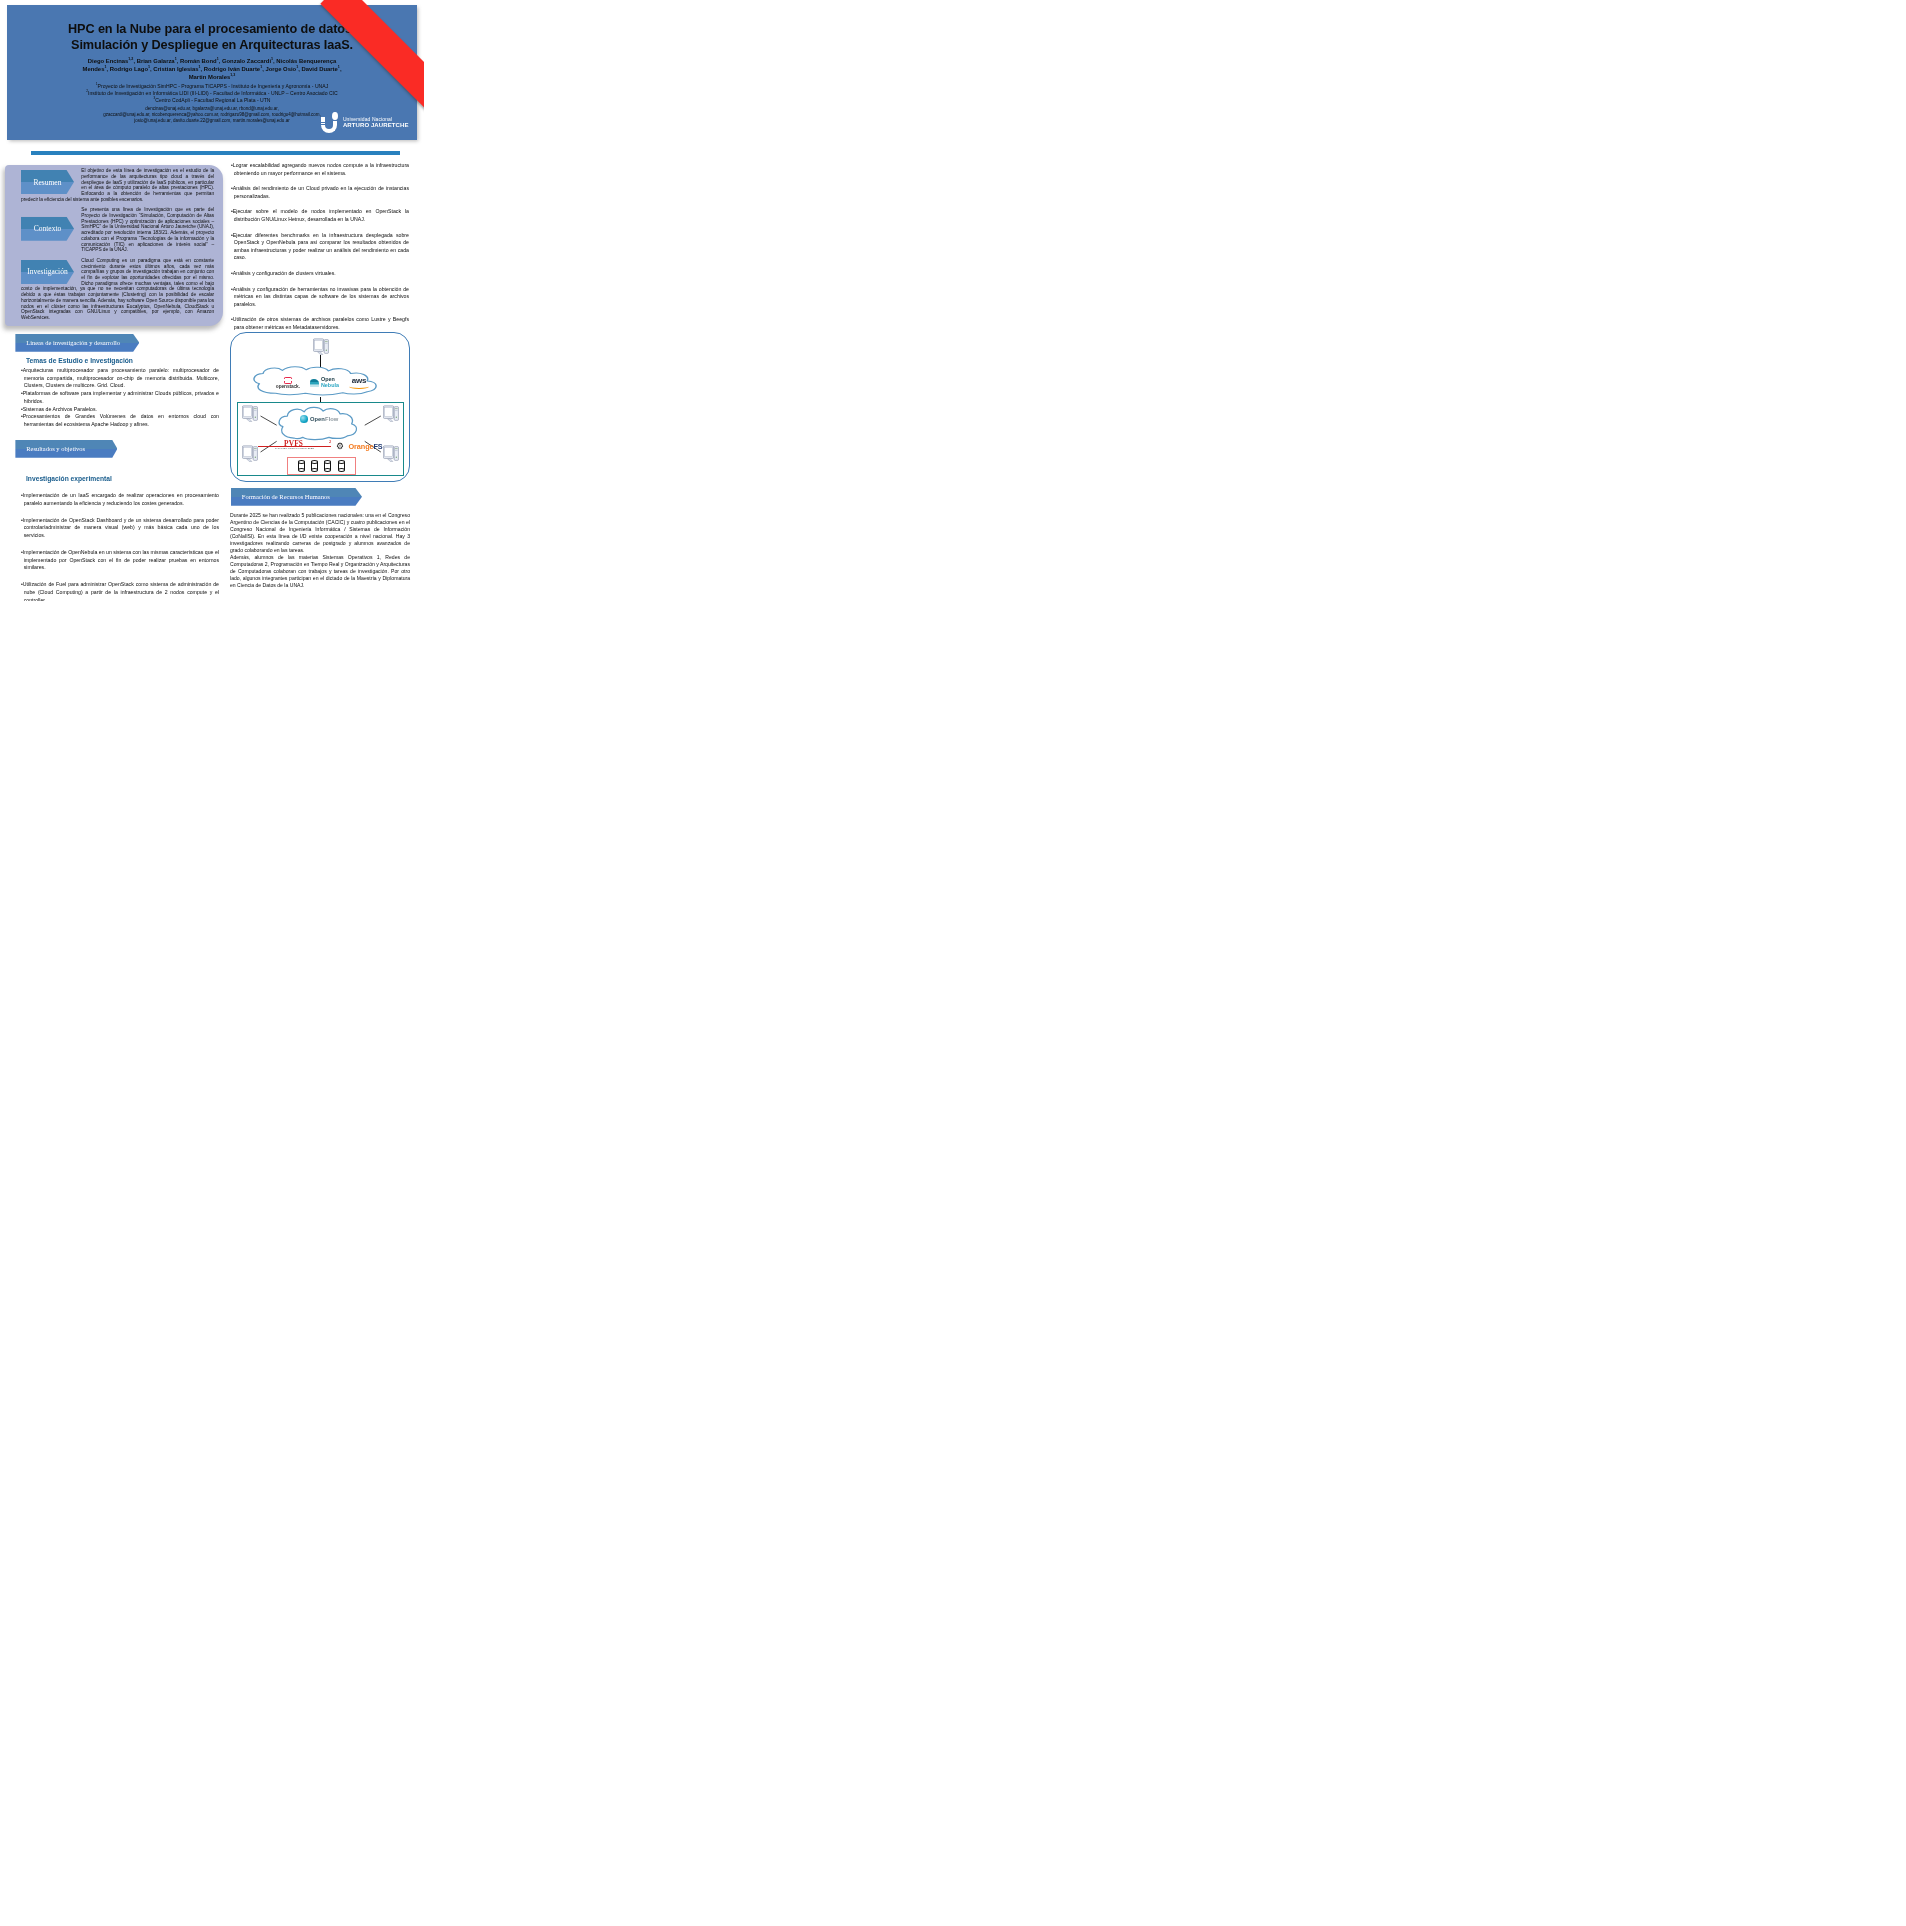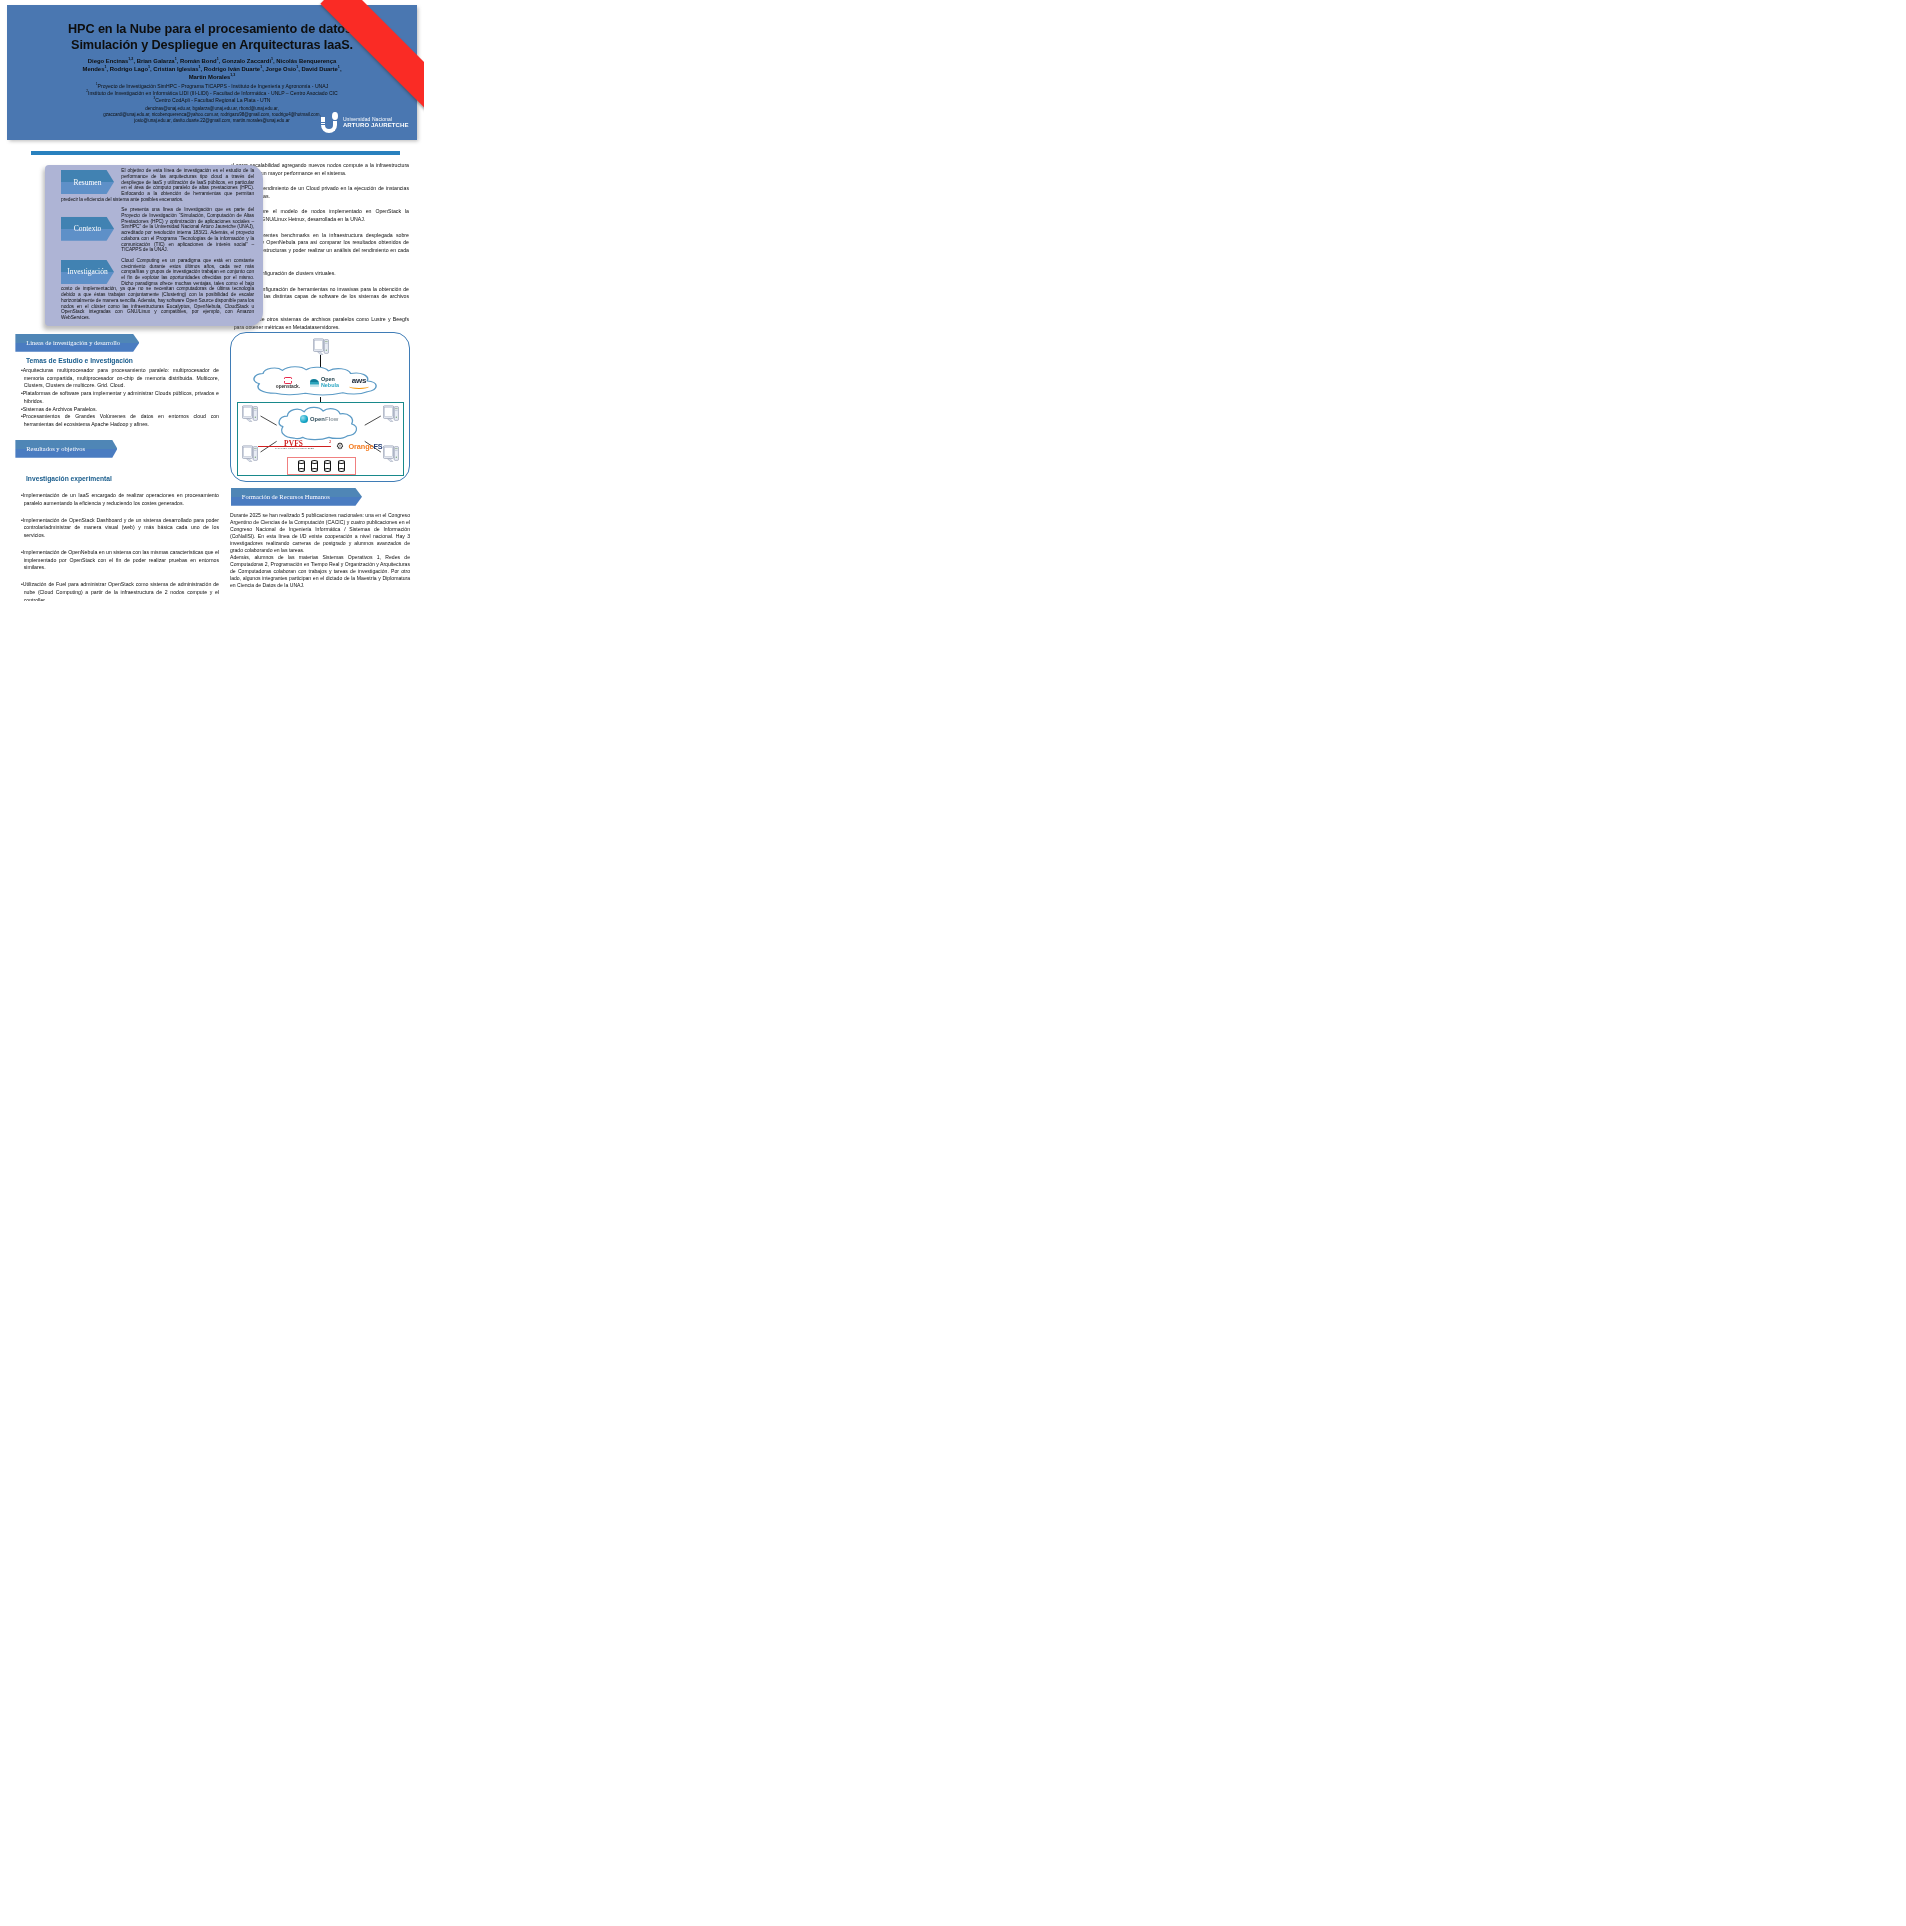--- a/index.html
+++ b/index.html
@@ -27,21 +27,21 @@
   .uj-dot{position:absolute;left:12px;top:0.4px;width:5.8px;height:8.5px;background:#fff;border-radius:50%;}
   .uj-slit{position:absolute;left:0.8px;width:4.2px;height:1.2px;background:#4A77B1;}
   .uj-s1{top:10.4px}.uj-s2{top:13px}
   .logo-l1{font-size:5px;color:#fff;letter-spacing:0.1px;}
   .logo-l2{font-size:6px;color:#fff;font-weight:bold;letter-spacing:0.1px;}
   
   .strip{position:absolute;left:31px;top:151px;width:369px;height:4.2px;background:#2981BE;}
   
   .panel{position:absolute;left:5px;top:165px;width:218px;height:161px;background:#AEB4D5;
          border-radius:3.9px 14px 14px 3.9px;box-shadow:-1.9px 3.5px 4.6px rgba(110,110,110,.45);
-         padding:3.1px 8.9px 0 16px;box-sizing:border-box;z-index:1;margin-left:40px;}
+         padding:3.1px 8.9px 0 16px;box-sizing:border-box;z-index:1;}
   .section{margin-bottom:5px;}
   .section::after{content:"";display:block;clear:both;}
   .tagwrap{float:left;width:58px;margin-right:2.3px;display:flex;align-items:center;}
   .tw0{min-height:28px;}.tw1{min-height:43px;}.tw2{min-height:28px;}
   .tag{width:53px;height:24px;clip-path:polygon(0 0,86% 0,100% 50%,86% 100%,0 100%);
        background:linear-gradient(180deg,#4182B2 0 50%,#5E90C8 50% 100%);color:#fff;
        display:flex;align-items:center;justify-content:center;
        font-family:"Liberation Serif",serif;font-size:7.5px;
        filter:drop-shadow(-1.2px 1.9px 1.5px rgba(100,100,100,.55));}
   .sec-text{margin:0;text-align:justify;font-size:4.8px;line-height:5.7px;letter-spacing:-0.04px;}

